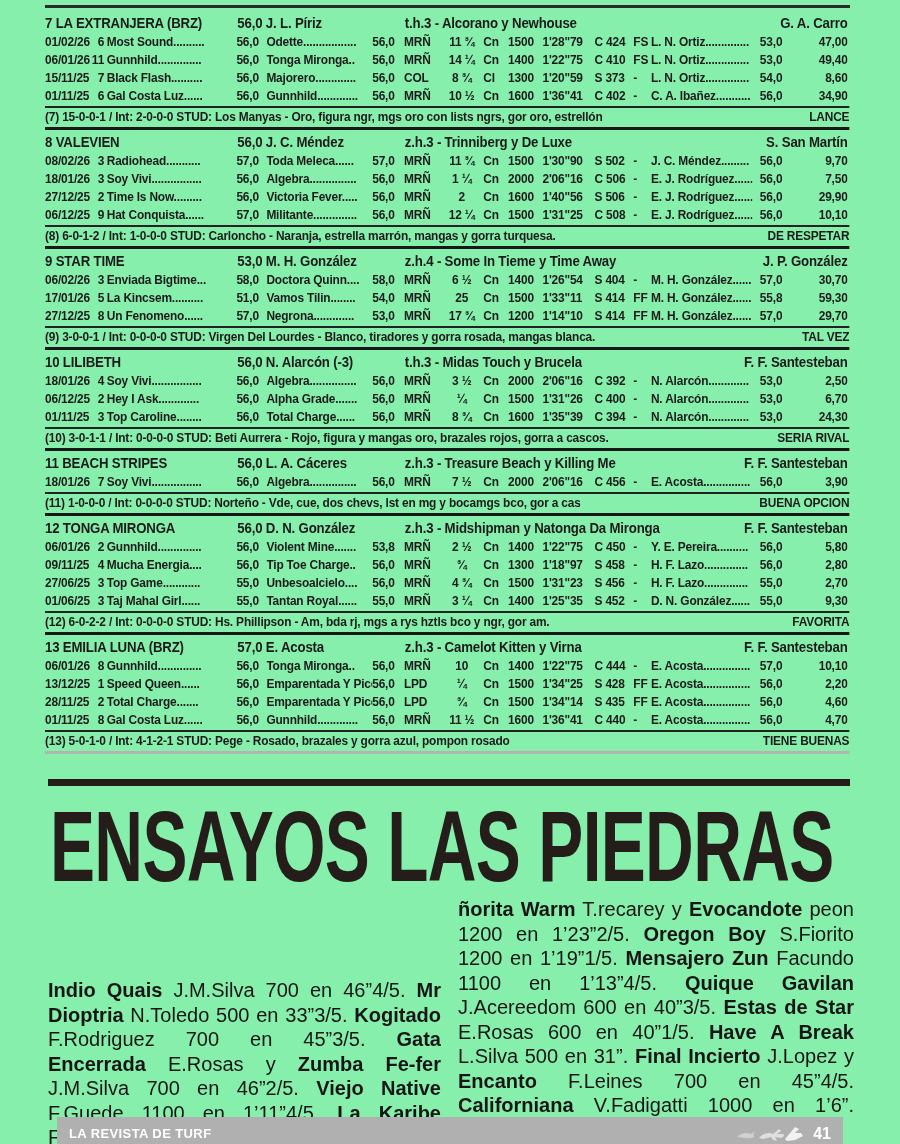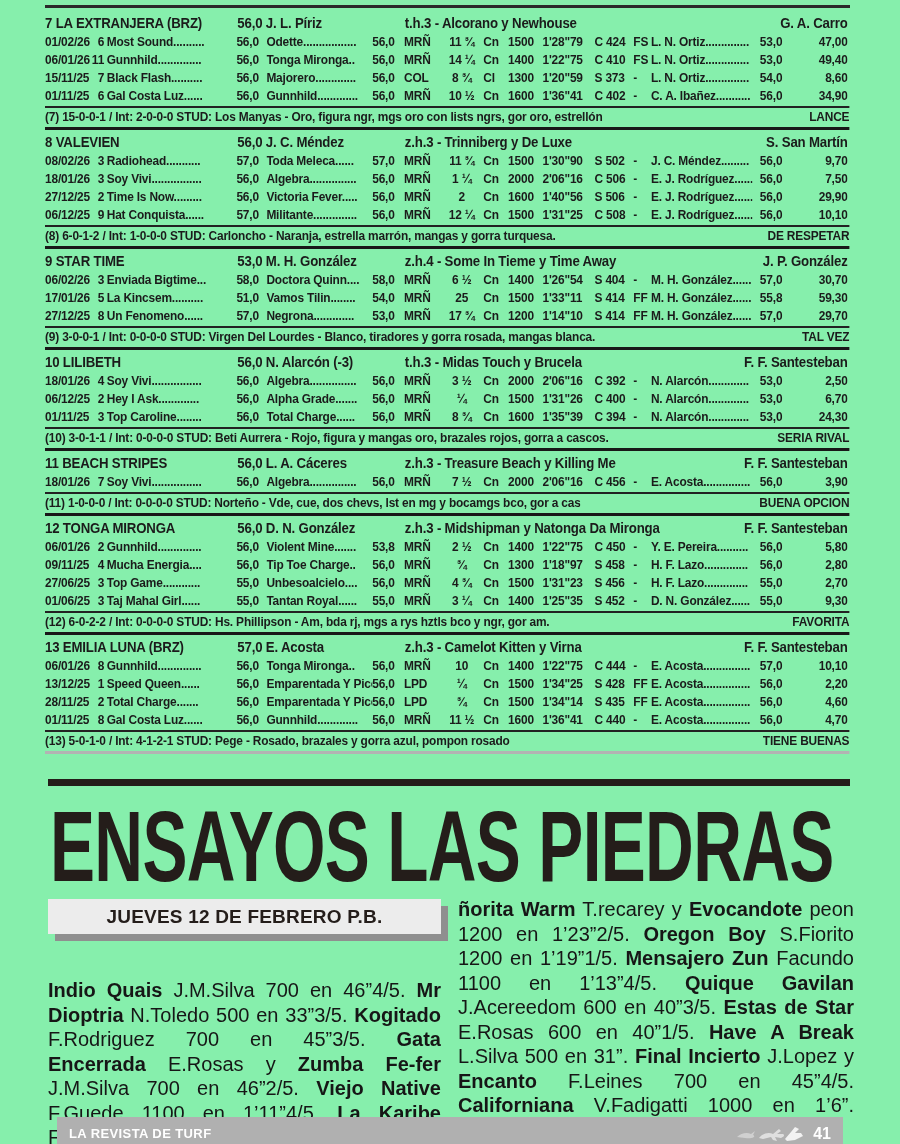--- a/index.html
+++ b/index.html
@@ -571,21 +571,20 @@
           <div class="sec-foot">
             <span>(13) 5-0-1-0 / Int: 4-1-2-1 STUD: Pege - Rosado, brazales y gorra azul, pompon rosado</span>
             <span>TIENE BUENAS</span>
           </div>
         </section>
       </div>
   </div>
 
   <div class="big-rule"></div>
   <div class="headline">ENSAYOS LAS PIEDRAS</div>
-  <div class="datebox">JUEVES 12 DE FEBRERO P.B.</div>
   <div class="colL flow"><span class="b">Indio Quais</span><span> J.M.Silva 700 en 46”4/5.  </span><span class="b">Mr Dioptria</span><span> N.Toledo 500 en 33”3/5. </span><span class="b">Kogitado</span><span> F.Rodriguez 700 en 45”3/5.  </span><span class="b">Gata Encerrada</span><span> E.Rosas y </span><span class="b">Zumba Fe-fer</span><span> J.M.Silva 700 en 46”2/5.  </span><span class="b">Viejo Native</span><span> F.Guede 1100 en 1’11”4/5.  </span><span class="b">La Karibe</span><span> F.Rodriguez 1500 en 1’46”2/5.  </span><span class="b">Conviction</span><span> L.Silva 500 en 33”1/5. </span><span class="b">Se-</span></div>
   <div class="colR flow"><span class="b">ñorita Warm</span><span> T.recarey y </span><span class="b">Evocandote</span><span> peon 1200 en 1’23”2/5.  </span><span class="b">Oregon Boy</span><span> S.Fiorito 1200 en 1’19”1/5. </span><span class="b">Mensajero Zun</span><span> Facundo 1100 en 1’13”4/5.  </span><span class="b">Quique Gavilan</span><span> J.Acereedom 600 en 40”3/5.  </span><span class="b">Estas de Star</span><span> E.Rosas 600 en 40”1/5.  </span><span class="b">Have A Break</span><span> L.Silva 500 en 31”.  </span><span class="b">Final Incierto</span><span> J.Lopez y </span><span class="b">Encanto</span><span> F.Leines 700 en 45”4/5.  </span><span class="b">Californiana</span><span> V.Fadigatti 1000 en 1’6”. </span><span class="b">Questorm</span><span> S.Fiorito 700 en 45”3/5.</span></div>
 
   <div class="footbar">
     <span class="brand">LA REVISTA DE TURF</span>
     <span class="foot-right">
       <svg width="70" height="20" viewBox="0 0 70 20" aria-hidden="true">
         <path d="M2 13 C6 9 12 8 16 10 L20 7 L18 11 C22 13 16 15 10 14 Z" fill="#d6d6d6" opacity="0.85"></path>
         <path d="M24 14 C28 9 34 8 38 10 L44 5 L46 7 L42 10 L48 10 C50 11 49 13 46 14 L40 13 L42 17 L38 16 L36 13 L28 15 Z" fill="#e4e4e4" opacity="0.9"></path>
         <path d="M50 15 L56 8 L60 3 L64 5 L60 9 L66 9 L68 12 L60 16 L52 17 Z" fill="#f2f2f2"></path>

